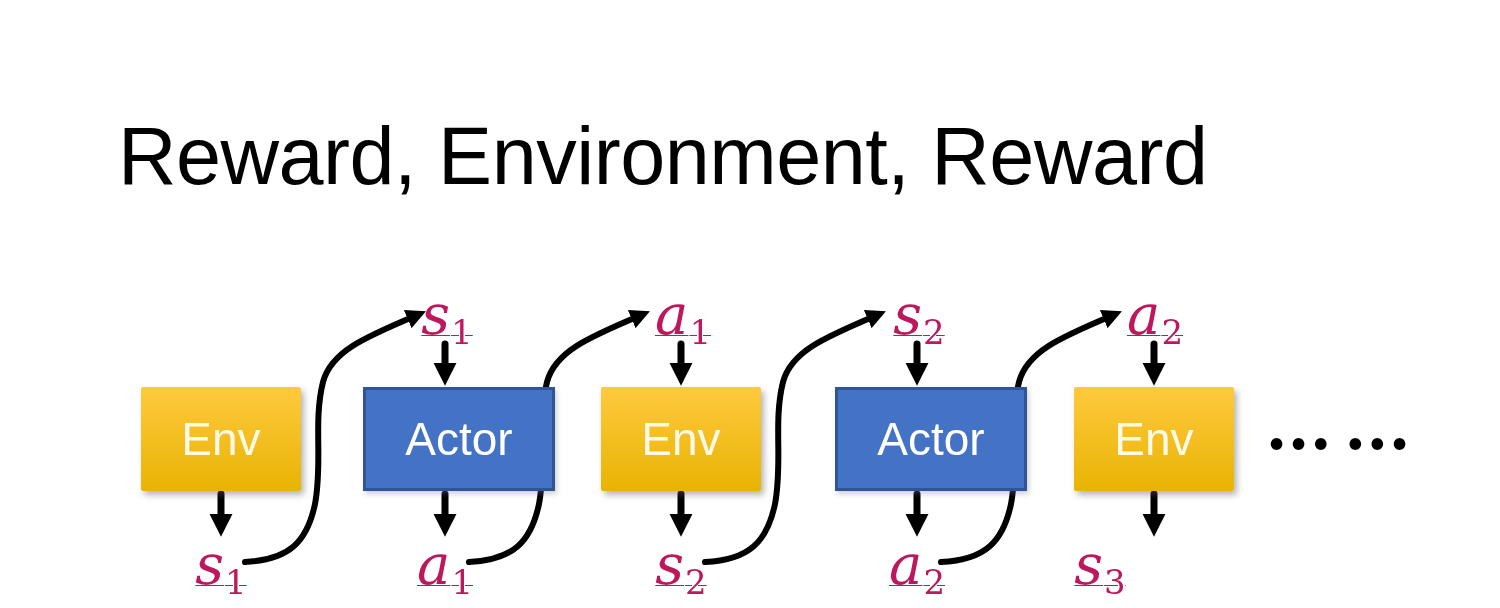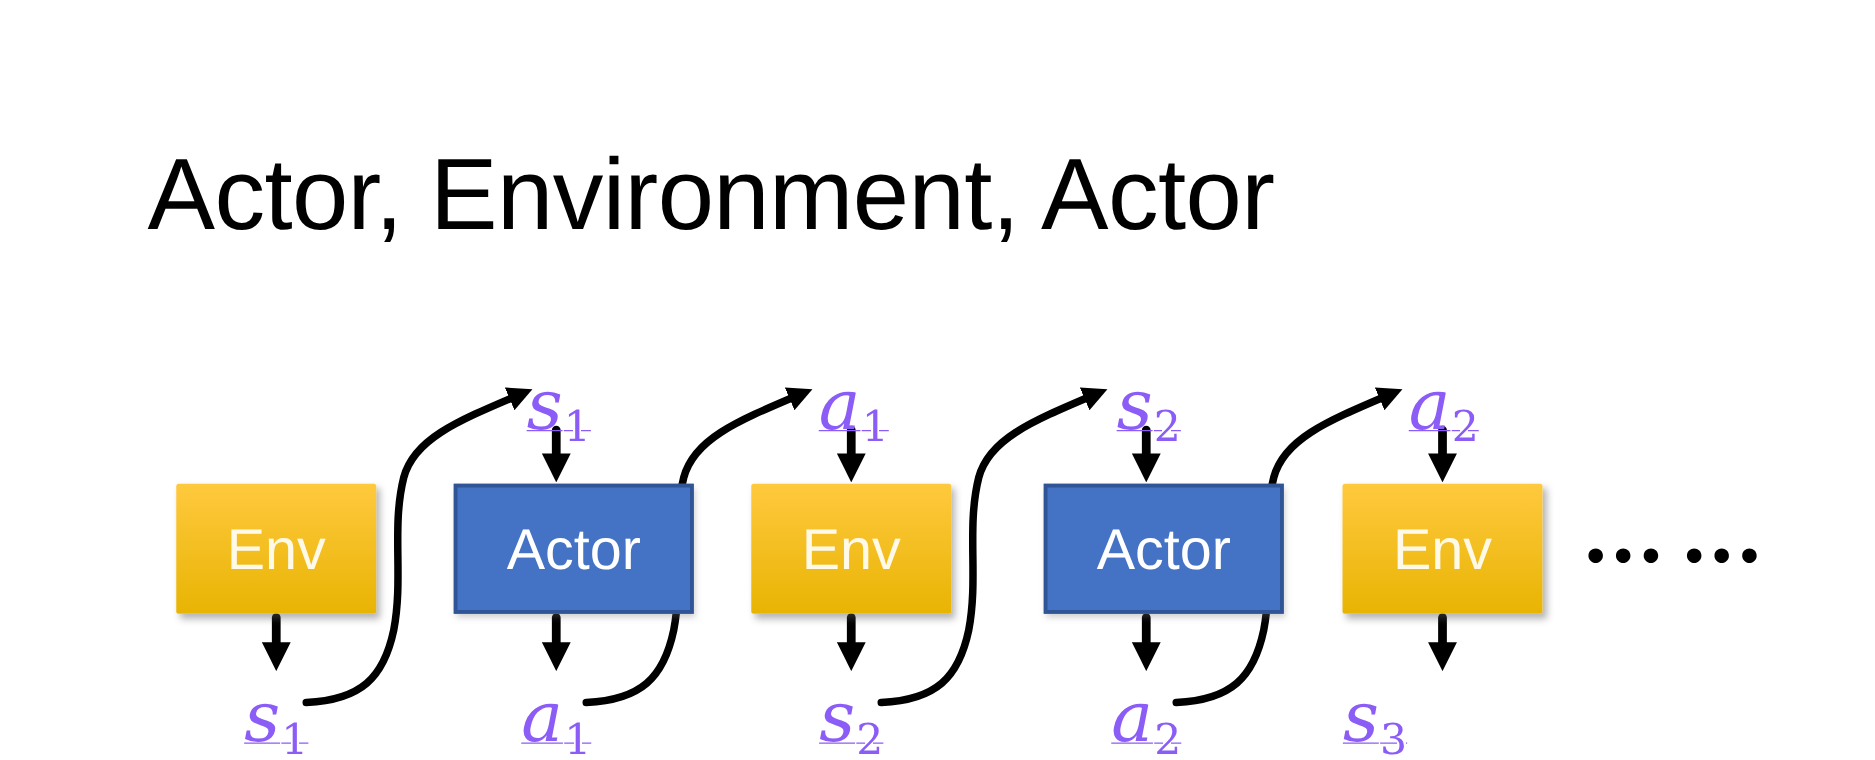--- a/index.html
+++ b/index.html
@@ -59,22 +59,22 @@
     width: 192px;
     background: var(--actor-fill, #4472C4);
     border: 3px solid var(--actor-border, #2F5597);
     color: var(--actor-text, #FFFFFF);
     box-shadow: 2px 3px 5px rgba(120, 120, 120, 0.35);
   }
   .mlabel {
     position: absolute;
     transform: translateX(-50%);
     height: 48px;
-    line-height: 68px;
-    color: #8b5cf6;
+    line-height: 48px;
+    color: #be185d;
     white-space: nowrap;
     text-decoration: underline;
   }
   .mlabel .mbase {
     font-family: "DejaVu Serif", serif;
     font-style: italic;
     font-size: 56px;
   }
   .mlabel .msub {
     font-family: "DejaVu Serif", serif;
@@ -96,21 +96,21 @@
     letter-spacing: 1px;
     color: #000000;
     white-space: nowrap;
   }
 </style>
 </head>
 <body>
 
 <div class="slide">
 
-  <h1 class="title">Actor, Environment, Actor</h1>
+  <h1 class="title">Reward, Environment, Reward</h1>
 
   <svg class="arrow-layer" viewBox="0 0 1500 608" xmlns="http://www.w3.org/2000/svg">
     <defs>
       <marker id="head" viewBox="0 0 10 10" refX="4" refY="5" markerWidth="3.3" markerHeight="3.3" orient="auto-start-reverse">
         <path d="M0,0 L10,5 L0,10 Z" fill="#000000"></path>
       </marker>
     </defs>
 
     <line class="straight" x1="445" y1="344" x2="445" y2="372" marker-end="url(#head)"></line>
     <line class="straight" x1="681" y1="344" x2="681" y2="372" marker-end="url(#head)"></line>

